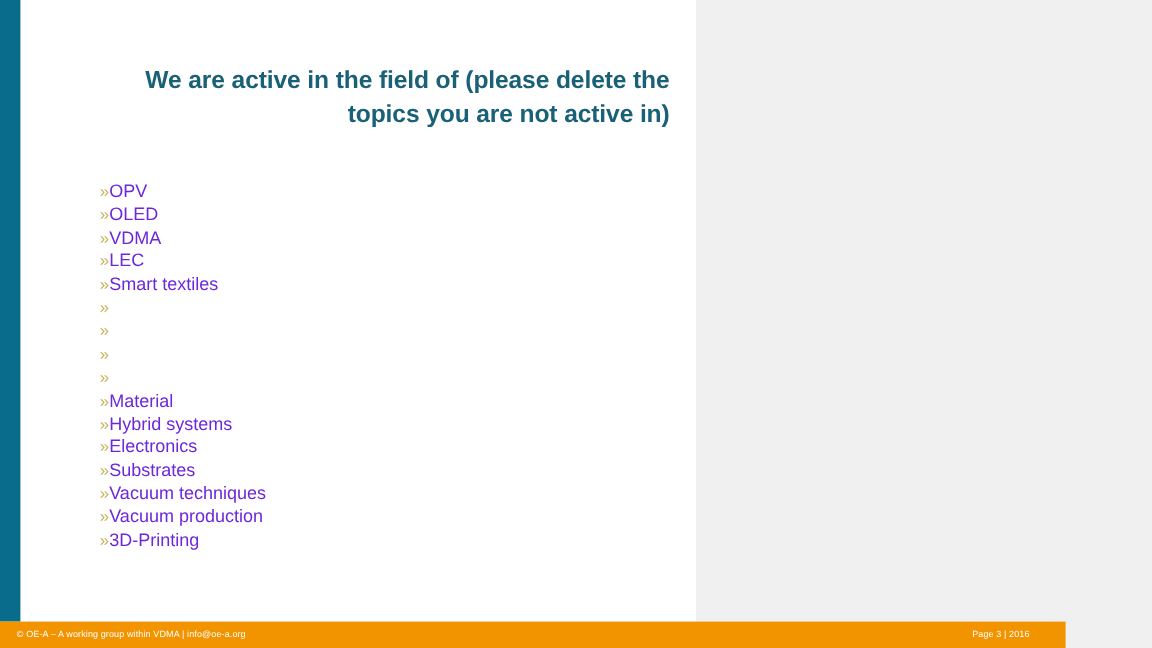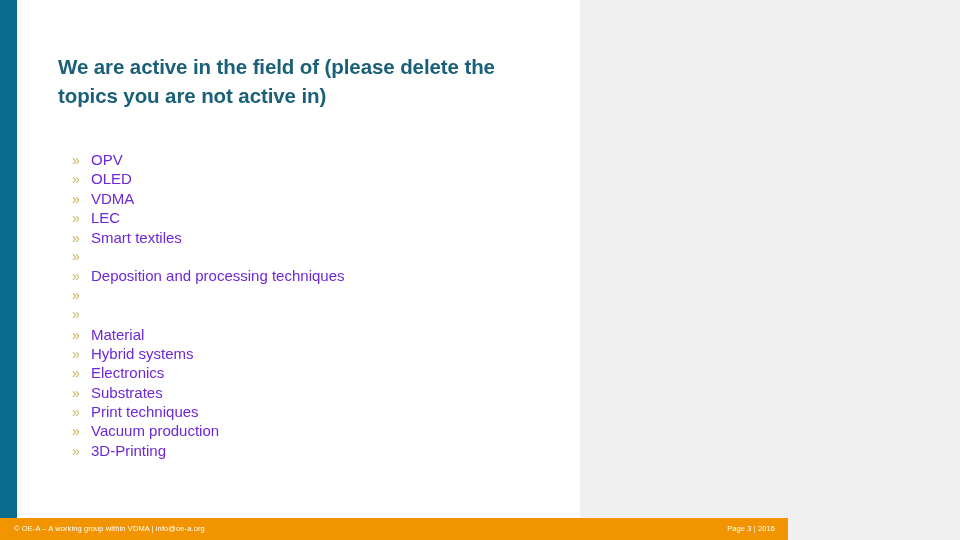--- a/index.html
+++ b/index.html
@@ -15,20 +15,21 @@
     position: relative;
   }
 
   
   .slide {
     position: absolute;
     left: 0; top: 0;
     width: 960px;
     height: 540px;
     background: #f0f0f0;
+    text-align: right;
   }
 
   
   .content-panel {
     position: absolute;
     left: 0;
     top: 0;
     width: 580px;
     height: 518px;
     background: #ffffff;
@@ -85,36 +86,36 @@
   .bullet-label {
     color: #6d28d9;
     line-height: 1;
   }
 
   
   .footer-bar {
     position: absolute;
     left: 0;
     top: 518px;
-    width: 788px;
+    width: 888px;
     height: 22px;
     background: #f29400;
   }
   .footer-left {
     position: absolute;
     left: 14px;
     top: 6px;
     font-size: 7.5px;
     color: #ffffff;
     white-space: nowrap;
     letter-spacing: 0.1px;
   }
   .footer-right {
     position: absolute;
-    right: 13px;
+    right: 30px;
     top: 6px;
     font-size: 7.5px;
     color: #ffffff;
     white-space: nowrap;
     letter-spacing: 0.1px;
     margin-left: 20px;
   }
 </style>
 </head>
 <body>
@@ -146,21 +147,20 @@
       </li>
       <li class="bullet-item">
         <span class="bullet-marker">»</span>
         <span class="bullet-label">Smart textiles</span>
       </li>
       <li class="bullet-item">
         <span class="bullet-marker">»</span>
       </li>
       <li class="bullet-item">
         <span class="bullet-marker">»</span>
-        <span class="bullet-label">Deposition and processing techniques</span>
       </li>
       <li class="bullet-item">
         <span class="bullet-marker">»</span>
       </li>
       <li class="bullet-item">
         <span class="bullet-marker">»</span>
       </li>
       <li class="bullet-item">
         <span class="bullet-marker">»</span>
         <span class="bullet-label">Material</span>
@@ -172,21 +172,21 @@
       <li class="bullet-item">
         <span class="bullet-marker">»</span>
         <span class="bullet-label">Electronics</span>
       </li>
       <li class="bullet-item">
         <span class="bullet-marker">»</span>
         <span class="bullet-label">Substrates</span>
       </li>
       <li class="bullet-item">
         <span class="bullet-marker">»</span>
-        <span class="bullet-label">Print techniques</span>
+        <span class="bullet-label">Vacuum techniques</span>
       </li>
       <li class="bullet-item">
         <span class="bullet-marker">»</span>
         <span class="bullet-label">Vacuum production</span>
       </li>
       <li class="bullet-item">
         <span class="bullet-marker">»</span>
         <span class="bullet-label">3D-Printing</span>
       </li>
     </ul>

